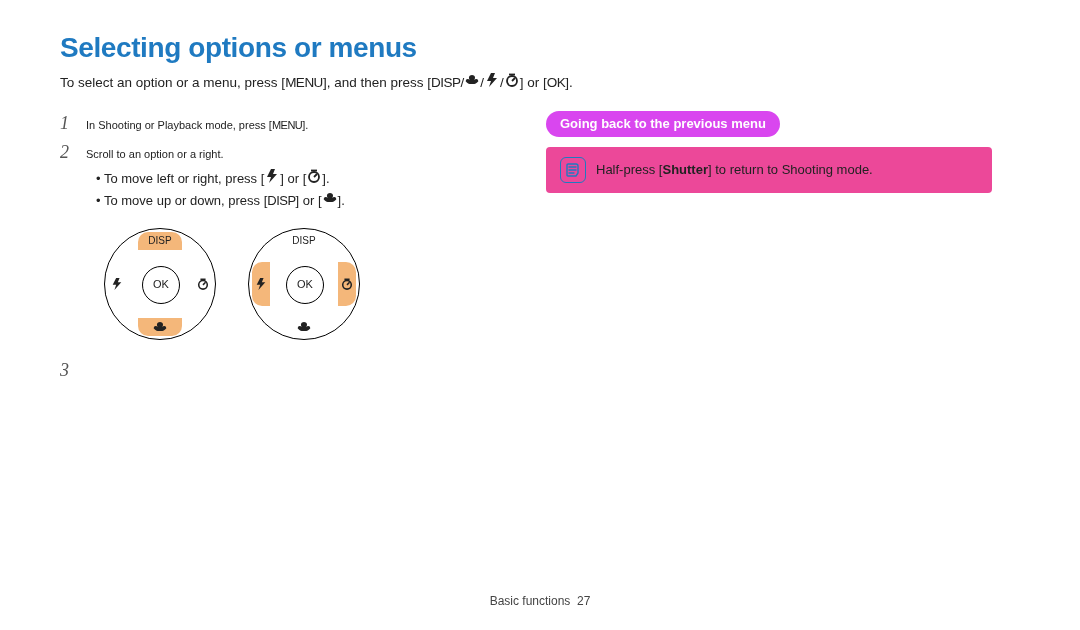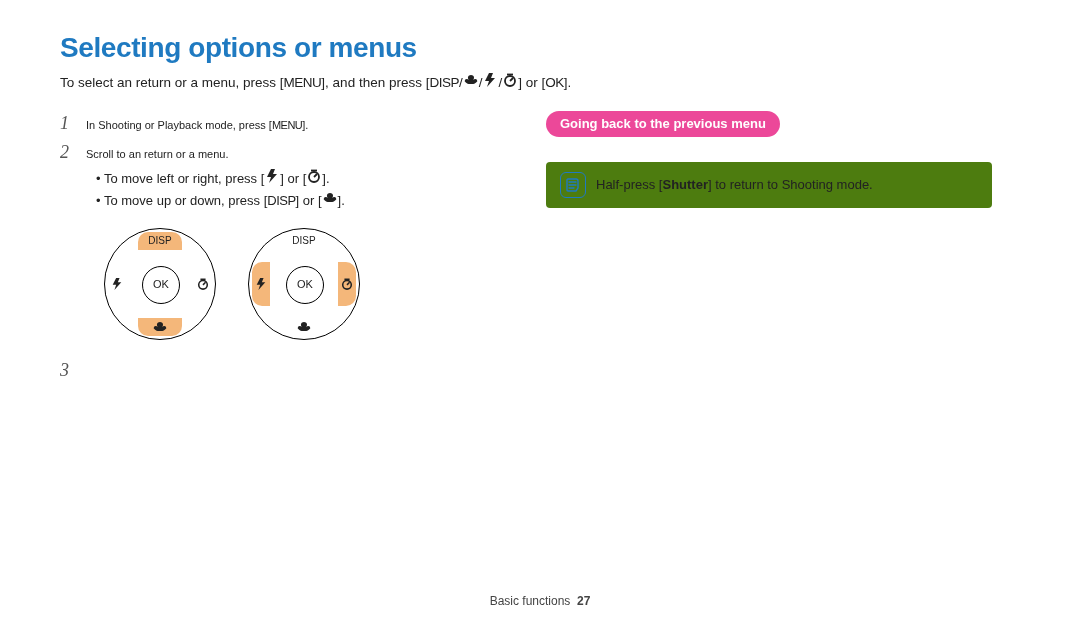--- a/index.html
+++ b/index.html
@@ -104,30 +104,30 @@
     justify-content: center;
     font-size: 10px;
   }
   .dial .top    { top: 3px;  left: 50%; transform: translateX(-50%); width: 44px; height: 18px; border-radius: 10px 10px 0 0;}
   .dial .bottom { bottom: 3px; left: 50%; transform: translateX(-50%); width: 44px; height: 18px; border-radius: 0 0 10px 10px;}
   .dial .left   { left: 3px;  top: 50%; transform: translateY(-50%); width: 18px; height: 44px; border-radius: 10px 0 0 10px; flex-direction: column;}
   .dial .right  { right: 3px; top: 50%; transform: translateY(-50%); width: 18px; height: 44px; border-radius: 0 10px 10px 0; flex-direction: column;}
   .hl { background: #f4b77a; }
   .pill {
     display: inline-block;
-    background: #ec4899;
+    background: #d946ef;
     color: #fff;
     font-weight: 700;
     font-size: 13px;
     padding: 4px 14px;
     border-radius: 14px;
-    margin-bottom: 25px;
+    margin-bottom: 10px;
   }
   .notebox {
-    background: #4d7c0f;
+    background: #ec4899;
     border-radius: 4px;
     padding: 10px 14px 10px 14px;
     display: flex;
     align-items: center;
     gap: 10px;
     font-size: 13px;
   }
   .noteicon {
     width: 24px; height: 24px;
     border: 1.5px solid #1f7ac1;
@@ -140,21 +140,21 @@
     flex: 0 0 auto;
   }
   .footer {
     position: absolute;
     bottom: 20px;
     left: 0; right: 0;
     text-align: center;
     font-size: 12px;
     color: #444;
   }
-  .footer .pg { font-weight: 700; }
+  .footer .pg { font-weight: 400; }
   svg { display: block; }
 </style>
 </head>
 <body>
 
 <svg width="0" height="0" style="position:absolute">
   <defs>
     <g id="macro-ico">
         <path d="M7 2 C4 2 3 5 5 7 C3 5 0 6 1 9 C0 6 2 12 7 11 C12 12 14 6 13 9 C14 6 11 5 9 7 C11 5 10 2 7 2 Z" fill="currentColor"></path>
       </g>
@@ -167,21 +167,21 @@
         <line x1="4" y1="1.5" x2="10" y2="1.5" stroke="currentColor" stroke-width="1.8"></line>
       </g>
   </defs>
 </svg>
 
 <div class="page">
 
   <h1 class="title">Selecting options or menus</h1>
 
   <div class="intro">
-    <span>To select an return or a menu, press [</span><span class="keylabel">MENU</span><span>], and then press [</span><span class="keylabel">DISP</span><span>/</span><span class="icon">
+    <span>To select an option or a menu, press [</span><span class="keylabel">MENU</span><span>], and then press [</span><span class="keylabel">DISP</span><span>/</span><span class="icon">
         <svg width="14" height="14" viewBox="0 0 14 14">
           <use href="#macro-ico"></use>
         </svg>
       </span><span>/</span><span class="icon">
         <svg width="14" height="14" viewBox="0 0 14 14">
           <use href="#flash-ico"></use>
         </svg>
       </span><span>/</span><span class="icon">
         <svg width="14" height="14" viewBox="0 0 14 14">
           <use href="#timer-ico"></use>
@@ -195,21 +195,21 @@
 
       <div class="step">
         <span class="stepnum">1</span>
         <span class="steptext">
           <span>In Shooting or Playback mode, press [</span><span class="keylabel">MENU</span><span>].</span>
         </span>
       </div>
 
       <div class="step">
         <span class="stepnum">2</span>
-        <span class="steptext">Scroll to an return or a menu.</span>
+        <span class="steptext">Scroll to an option or a right.</span>
       </div>
       <div class="sub">
         <span>To move left or right, press [</span><span class="icon">
             <svg width="14" height="14" viewBox="0 0 14 14">
               <use href="#flash-ico"></use>
             </svg>
           </span><span>] or [</span><span class="icon">
             <svg width="14" height="14" viewBox="0 0 14 14">
               <use href="#timer-ico"></use>
             </svg>

